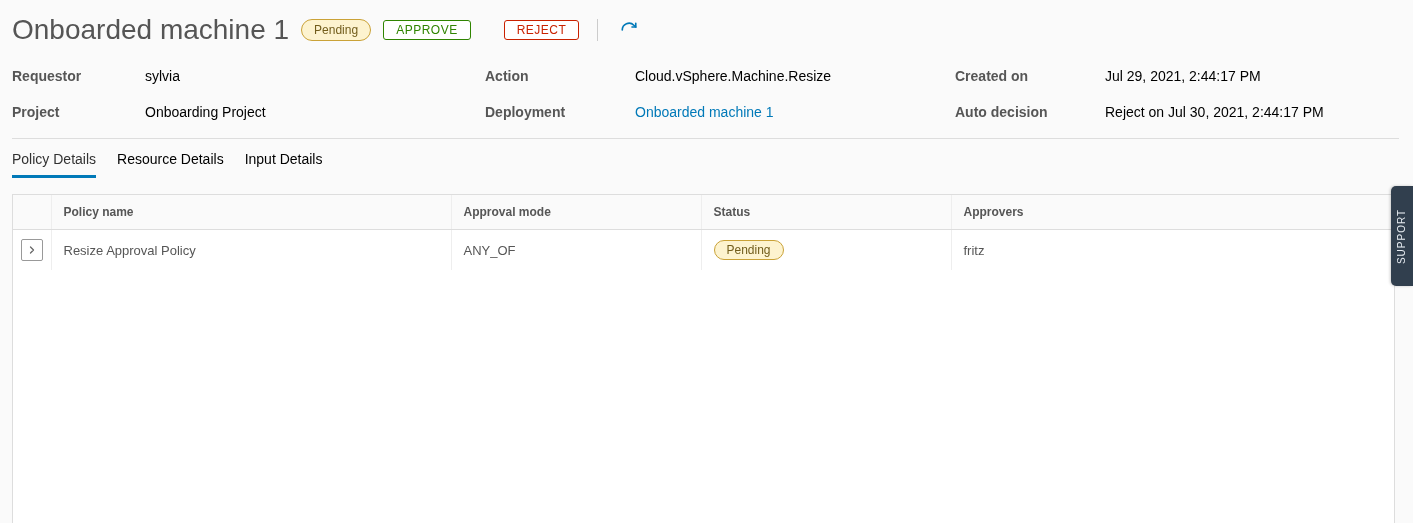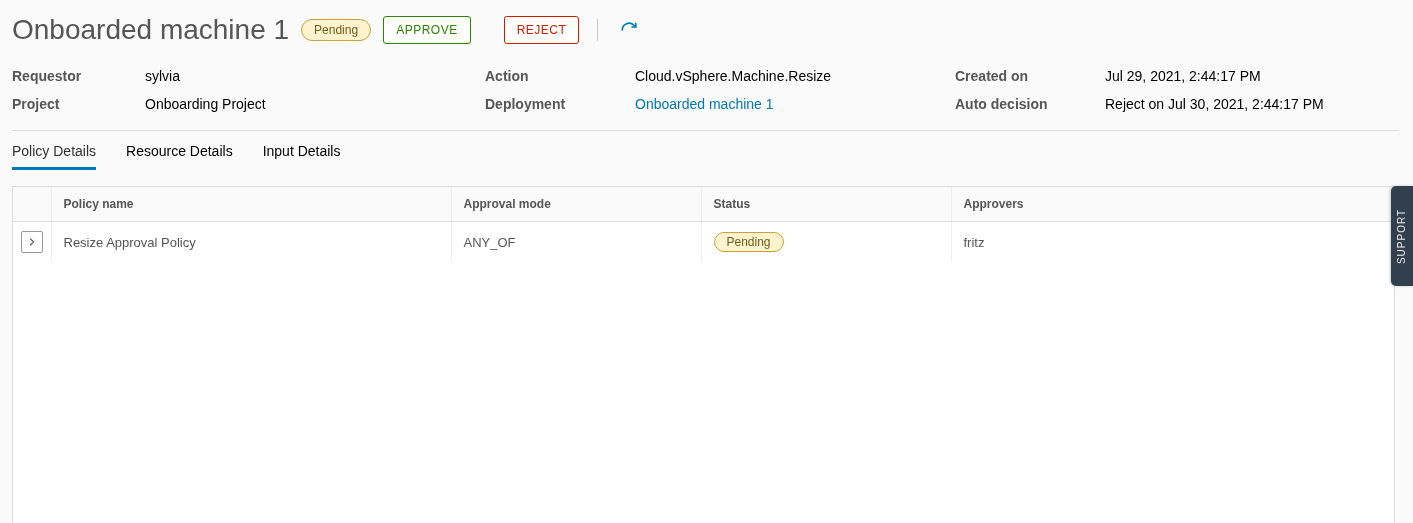--- a/index.html
+++ b/index.html
@@ -35,21 +35,21 @@
     align-items: center;
     height: 22px;
     padding: 0 12px;
     border-radius: 12px;
     font-size: 12px;
     border: 1px solid #caa237;
     background: #fdf3cf;
     color: #725d1c;
   }
   .btn {
-    height: 28px;
+    height: 20px;
     padding: 0 12px;
     font-size: 12px;
     letter-spacing: .5px;
     background: #fff;
     border: 1px solid;
     border-radius: 3px;
     cursor: pointer;
     font-family: inherit;
   }
   .btn-approve { color: #2f8400; border-color: #2f8400; }
@@ -67,38 +67,38 @@
     cursor: pointer;
     color: #0079b8;
     display: flex;
     align-items: center;
   }
   .refresh-btn svg { width: 18px; height: 18px; }
 
   .meta-grid {
     display: grid;
     grid-template-columns: 133px 340px 150px 320px 150px auto;
-    row-gap: 12px;
+    row-gap: 20px;
     font-size: 14px;
     color: #565656;
     margin-bottom: 18px;
   }
   .meta-label { font-weight: 600; color: #565656; }
   .meta-value { color: #000000; }
   .link { color: #0079b8; cursor: pointer; }
 
   .hr {
     border: none;
     border-top: 1px solid #ddd;
     margin: 0 0 8px 0;
   }
 
   .tabs {
     display: flex;
-    gap: 30px;
+    gap: 21px;
     font-size: 14px;
     margin-bottom: 16px;
   }
   .tab {
     padding: 4px 0 8px 0;
     color: #000000;
     cursor: pointer;
     border-bottom: 3px solid transparent;
   }
   .tab.active {

